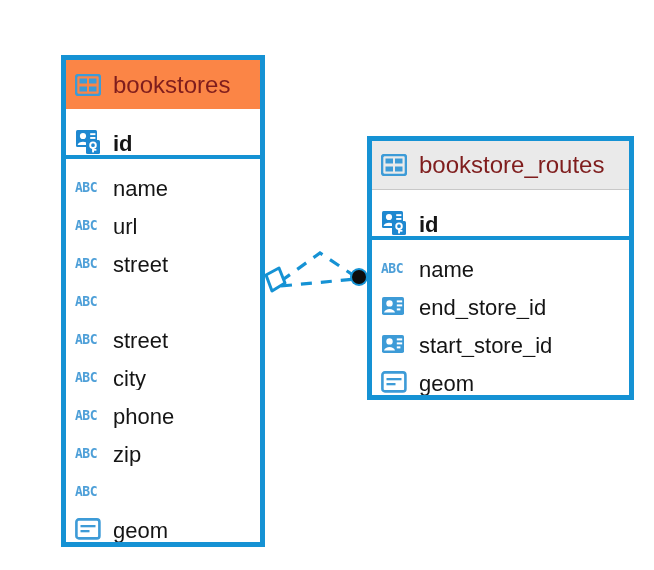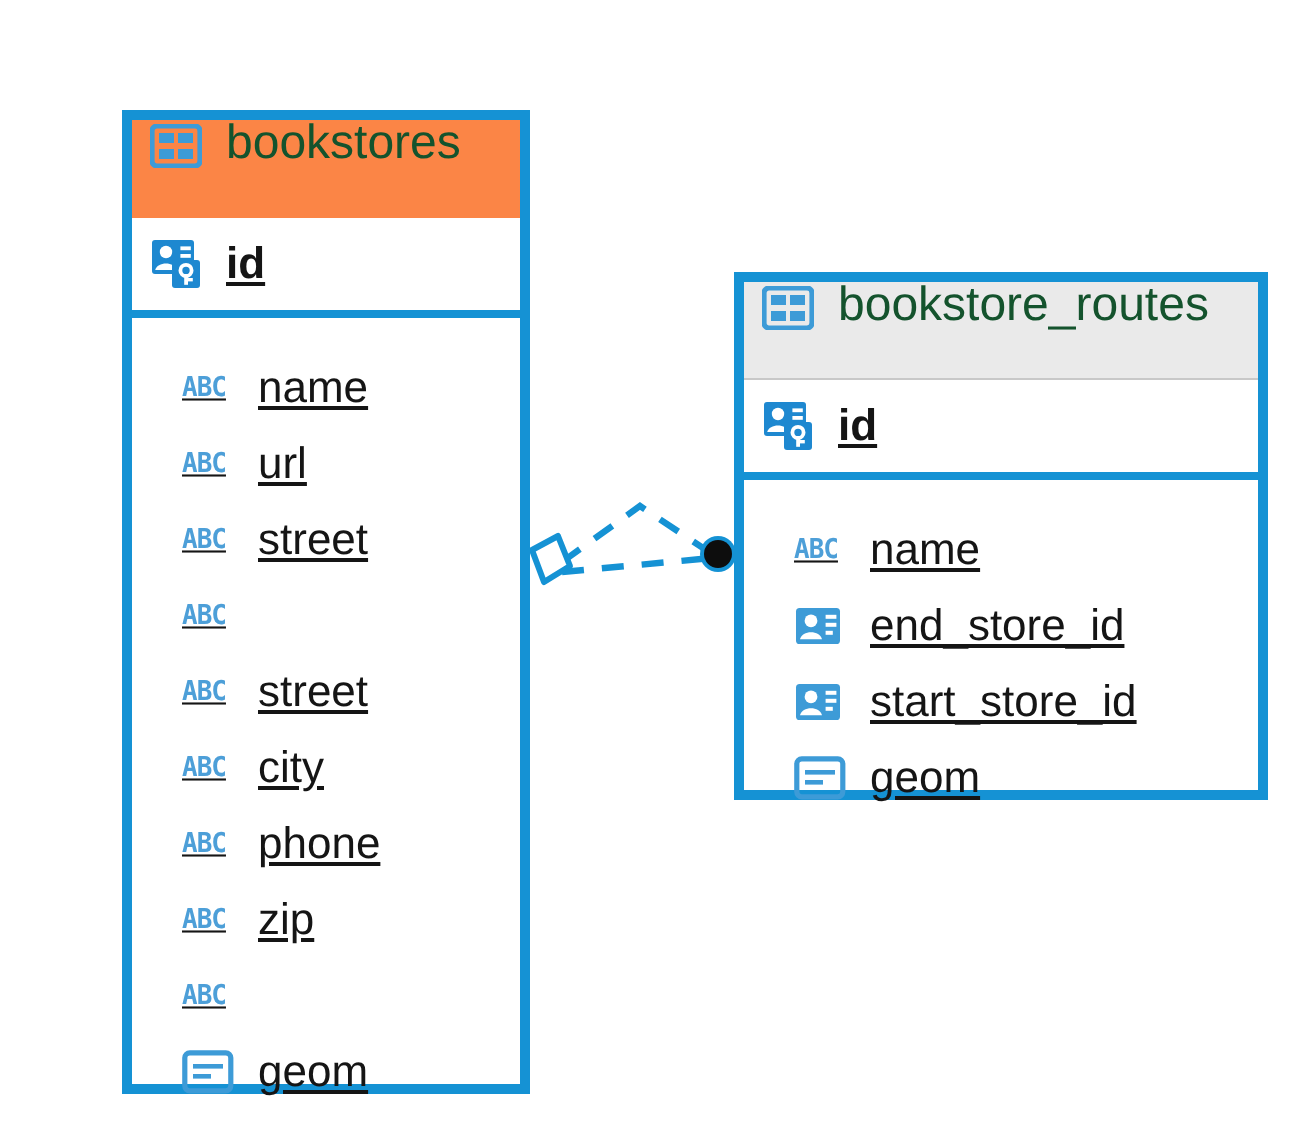--- a/index.html
+++ b/index.html
@@ -39,58 +39,57 @@
   #entity-bookstore-routes {
     left: 367px;
     top: 136px;
     width: 267px;
     height: 264px;
   }
 
   .entity-header {
     box-sizing: border-box;
     display: flex;
-    align-items: flex-start;
+    align-items: center;
     height: 49px;
     padding: 0 8px 0 9px;
     font-size: 24px;
-    color: #14532d;
+    color: #7f1d1d;
     white-space: nowrap;
     overflow: hidden;
   }
   .entity-header.accent-orange {
     background: #fb8546;
   }
   .entity-header.accent-gray {
     background: #eaeaea;
     border-bottom: 1px solid #c8c8c8;
   }
 
   .pk-divider {
     height: 4px;
     background: #1592d4;
     margin: 0;
   }
 
   .field-list {
     padding: 0;
-    margin: 16px;
+    margin: 0;
   }
 
   .field-row {
     box-sizing: border-box;
     display: flex;
-    align-items: center;
+    align-items: flex-end;
     height: 38px;
     padding: 0 8px 0 9px;
     font-size: 22px;
     color: #151515;
     white-space: nowrap;
     overflow: hidden;
-    text-decoration: underline;
   }
   .field-row.pk-row {
     height: 46px;
     font-weight: bold;
   }
   .field-row.first-normal {
     margin-top: 3px;
   }
 
   .field-icon {

